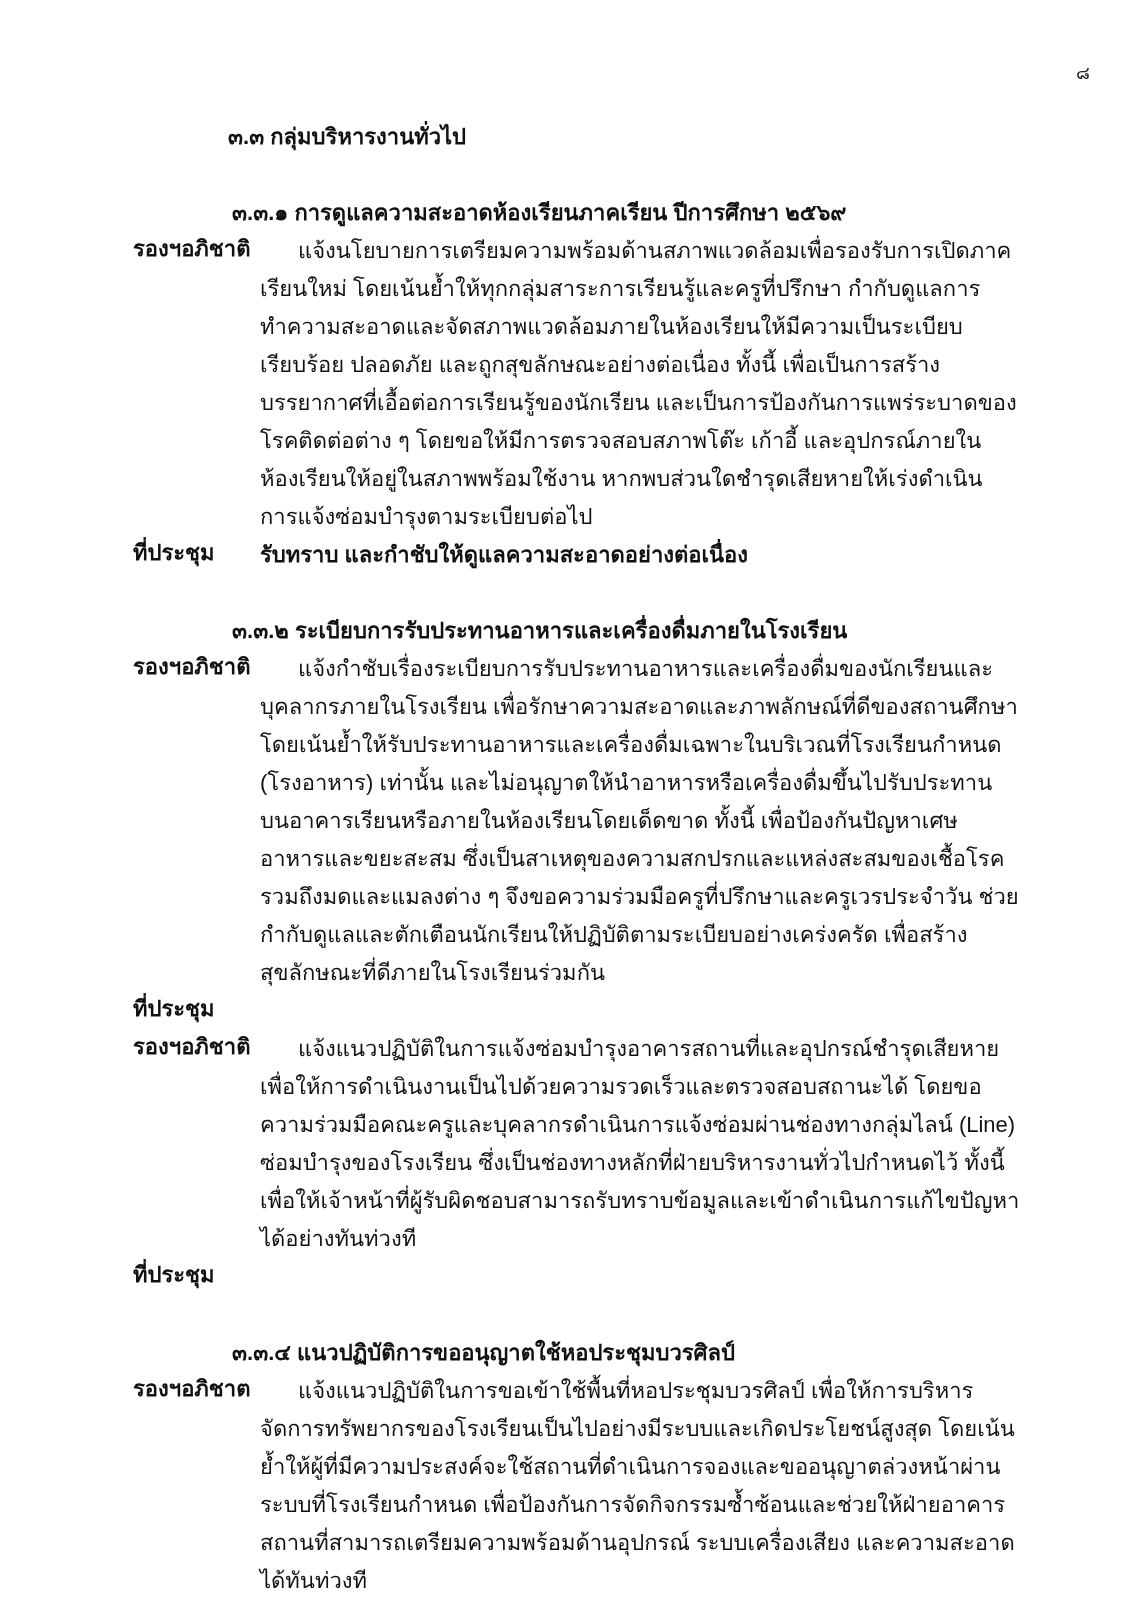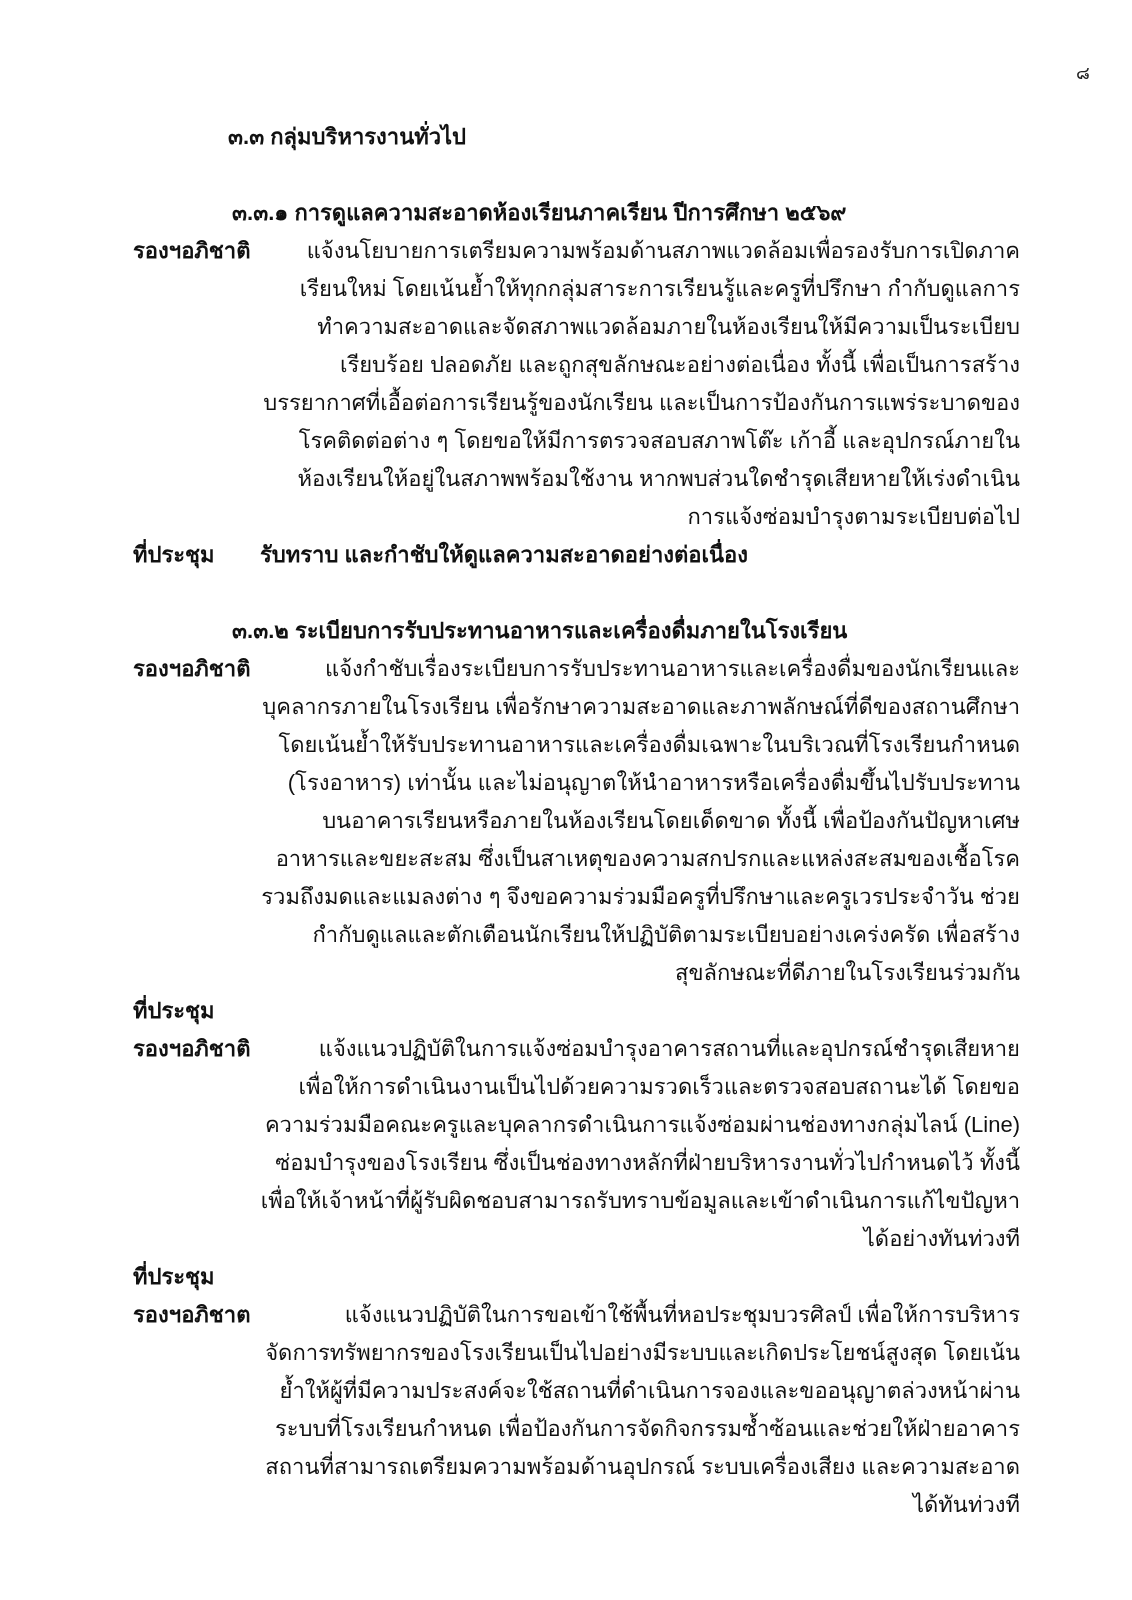--- a/index.html
+++ b/index.html
@@ -43,24 +43,25 @@
   }
   .entry-row {
     display: grid;
     grid-template-columns: 127px 760px;
     align-items: start;
   }
   .speaker-label,
   .resolution-label {
     font-weight: bold;
     white-space: nowrap;
+    font-family: Liberation Mono, monospace;
   }
   .speaker-statement {
     text-indent: 38px;      
-    text-align: right;
+    text-align: left;
   }
   .resolution-text {
     font-weight: bold;
   }
 </style>
 </head>
 <body>
 
 <div class="page">
 
@@ -95,20 +96,21 @@
     <div class="entry-row">
       <div class="speaker-label">รองฯอภิชาติ</div>
       <div class="speaker-statement">แจ้งแนวปฏิบัติในการแจ้งซ่อมบำรุงอาคารสถานที่และอุปกรณ์ชำรุดเสียหาย เพื่อให้การดำเนินงานเป็นไปด้วยความรวดเร็วและตรวจสอบสถานะได้ โดยขอความร่วมมือคณะครูและบุคลากรดำเนินการแจ้งซ่อมผ่านช่องทางกลุ่มไลน์ (Line) ซ่อมบำรุงของโรงเรียน ซึ่งเป็นช่องทางหลักที่ฝ่ายบริหารงานทั่วไปกำหนดไว้ ทั้งนี้ เพื่อให้เจ้าหน้าที่ผู้รับผิดชอบสามารถรับทราบข้อมูลและเข้าดำเนินการแก้ไขปัญหาได้อย่างทันท่วงที</div>
     </div>
     <div class="entry-row">
       <div class="resolution-label">ที่ประชุม</div>
     </div>
   </div>
 
   <div class="section">
+    <div class="topic-heading">๓.๓.๔ แนวปฏิบัติการขออนุญาตใช้หอประชุมบวรศิลป์</div>
     <div class="entry-row">
       <div class="speaker-label">รองฯอภิชาต</div>
       <div class="speaker-statement">แจ้งแนวปฏิบัติในการขอเข้าใช้พื้นที่หอประชุมบวรศิลป์ เพื่อให้การบริหารจัดการทรัพยากรของโรงเรียนเป็นไปอย่างมีระบบและเกิดประโยชน์สูงสุด โดยเน้นย้ำให้ผู้ที่มีความประสงค์จะใช้สถานที่ดำเนินการจองและขออนุญาตล่วงหน้าผ่านระบบที่โรงเรียนกำหนด เพื่อป้องกันการจัดกิจกรรมซ้ำซ้อนและช่วยให้ฝ่ายอาคารสถานที่สามารถเตรียมความพร้อมด้านอุปกรณ์ ระบบเครื่องเสียง และความสะอาดได้ทันท่วงที</div>
     </div>
 
   </div>
 
 </div>
 
 </body></html>

